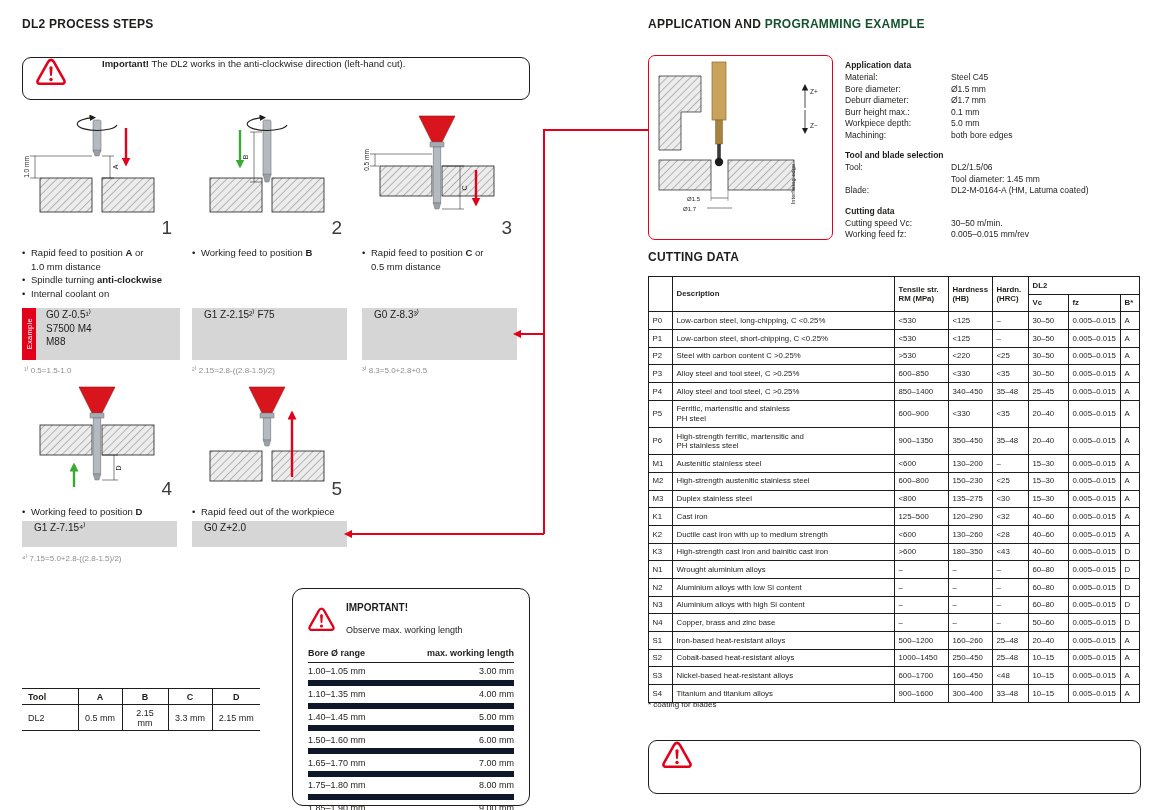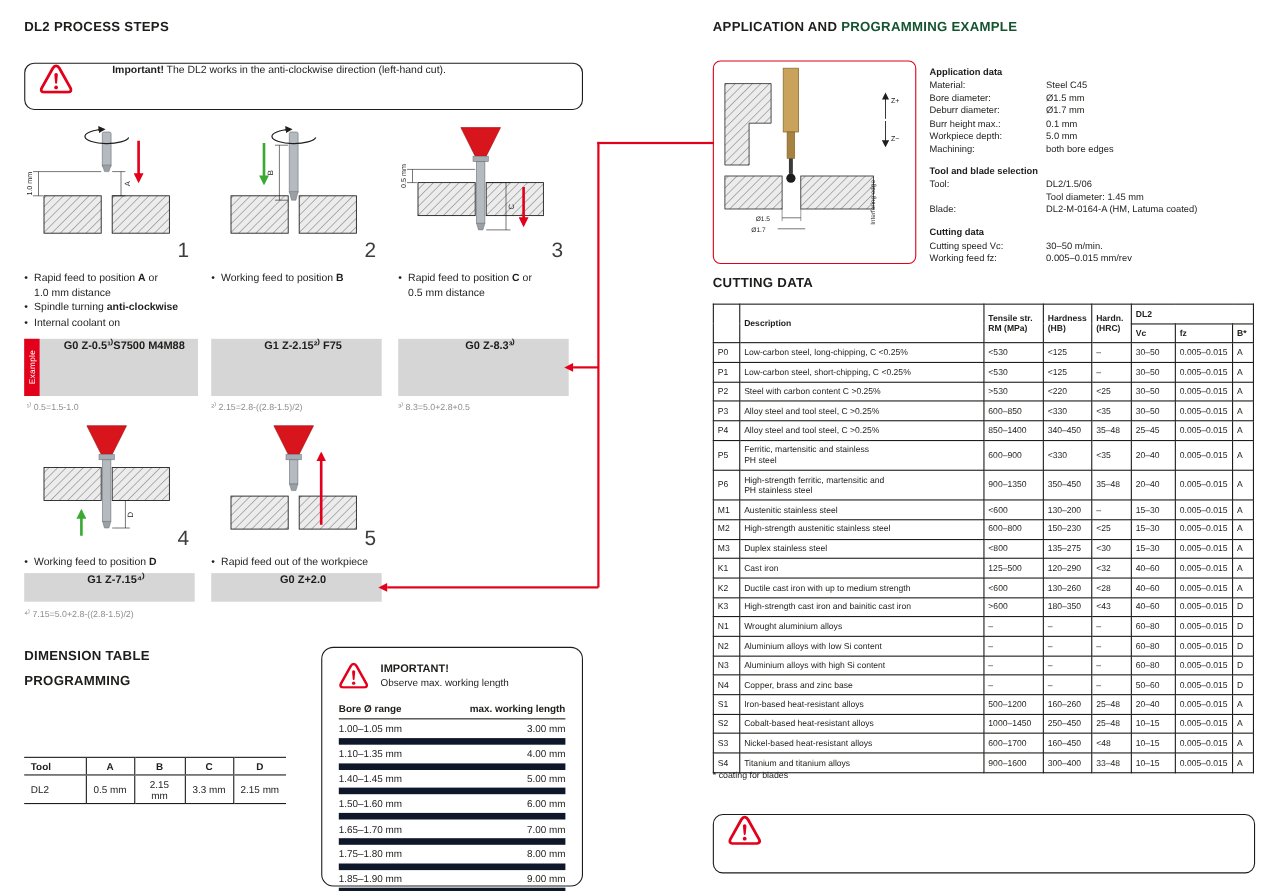--- a/index.html
+++ b/index.html
@@ -15,36 +15,36 @@
 .warn-main{font-size:9.5px;margin-left:36px}
 .warn-small{font-size:8px;line-height:10.5px;margin-left:14px;padding-right:10px}
 .tri{width:30px;height:27px}
 .tri.sm{width:27px;height:24px}
 .step-cell{width:160px}
 .bullets{font-size:9.5px;line-height:13.5px}
 .bullet-line{position:relative;padding-left:9px}
 .bullet-line:not(.cont)::before{content:"•";position:absolute;left:0;top:0}
 .bb{font-weight:700}
 .code-block{background:#d6d6d6;position:absolute}
-.code-lines{display:flex;flex-direction:row;justify-content:center;height:100%;padding-left:12px;font-size:10px;font-weight:700;line-height:13.5px}
+.code-lines{display:flex;flex-direction:column;justify-content:flex-start;height:100%;padding-left:12px;font-size:10px;font-weight:400;line-height:13.5px}
 .code-block.tabbed .code-lines{padding-left:24px}
 .example-tab{position:absolute;left:0;top:0;bottom:0;width:14px;background:#e2001a;display:flex;align-items:center;justify-content:center}
 .example-tab span{writing-mode:vertical-rl;transform:rotate(180deg);color:#fff;font-size:7.5px;letter-spacing:.3px}
 .fn{font-size:8px;color:#8e8e8e}
 .fn-dark{font-size:8px;color:#1d1d1b}
 .dim-table{border-collapse:collapse;font-size:9px}
 .dim-table th,.dim-table td{padding:2.5px 6px;text-align:center}
 .dim-table th{font-weight:700;border-top:1.2px solid #1d1d1b;border-bottom:1.2px solid #1d1d1b}
 .dim-table td{border-bottom:1.2px solid #1d1d1b}
 .dim-table th:first-child,.dim-table td:first-child{text-align:left}
 .dim-table th+th,.dim-table td+td{border-left:1px solid #1d1d1b}
 .imp-box{border:1.6px solid #1d1d1b;border-radius:11px;background:#fff}
 .imp-head{display:flex;align-items:center;gap:11px;padding:13px 15px 4px}
 .imp-title{font-size:10px;font-weight:700}
-.imp-sub{font-size:9px;margin-top:2px}
+.imp-sub{font-size:9px;margin-top:12px}
 .imp-table{border-collapse:collapse;margin:6px 15px 0;width:calc(100% - 30px);font-size:9px}
 .imp-table th{text-align:left;font-weight:700;padding:3px 0 4px;border-bottom:1.4px solid #1d1d1b}
 .imp-table td{padding:3.4px 0;border-bottom:6px solid #0f172a}
 .imp-table th:last-child,.imp-table td:last-child{text-align:right}
 .app-illu{border:1.2px solid #e2001a;border-radius:7px}
 .app-sec-title{font-weight:700;font-size:8.5px;margin-bottom:2px}
 .app-section{margin-bottom:9px}
 .kv-row{display:flex;font-size:8.5px;line-height:11.5px}
 .kv-label{width:106px;flex:none}
 .cut-table{border-collapse:collapse;table-layout:fixed;width:491px;background:#fff}
@@ -227,22 +227,20 @@
         <div>G1 Z-7.15⁴⁾</div>
       </div>
   </div>
   <div class="code-block" style="left:192px;top:521px;width:155px;height:26px">
     <div class="code-lines">
         <div>G0 Z+2.0</div>
       </div>
   </div>
   <div class="abs fn" style="left:22px;top:552px">⁴⁾ 7.15=5.0+2.8-((2.8-1.5)/2)</div>
 
-  <div class="abs h1 pre" style="left:22px;top:585px">DIMENSION TABLE
-PROGRAMMING</div>
   <table class="abs dim-table" style="left:22px;top:688px">
     <colgroup>
         <col style="width:56px">
         <col style="width:44px">
         <col style="width:46px">
         <col style="width:44px">
         <col style="width:48px">
       </colgroup>
     <thead>
       <tr>

